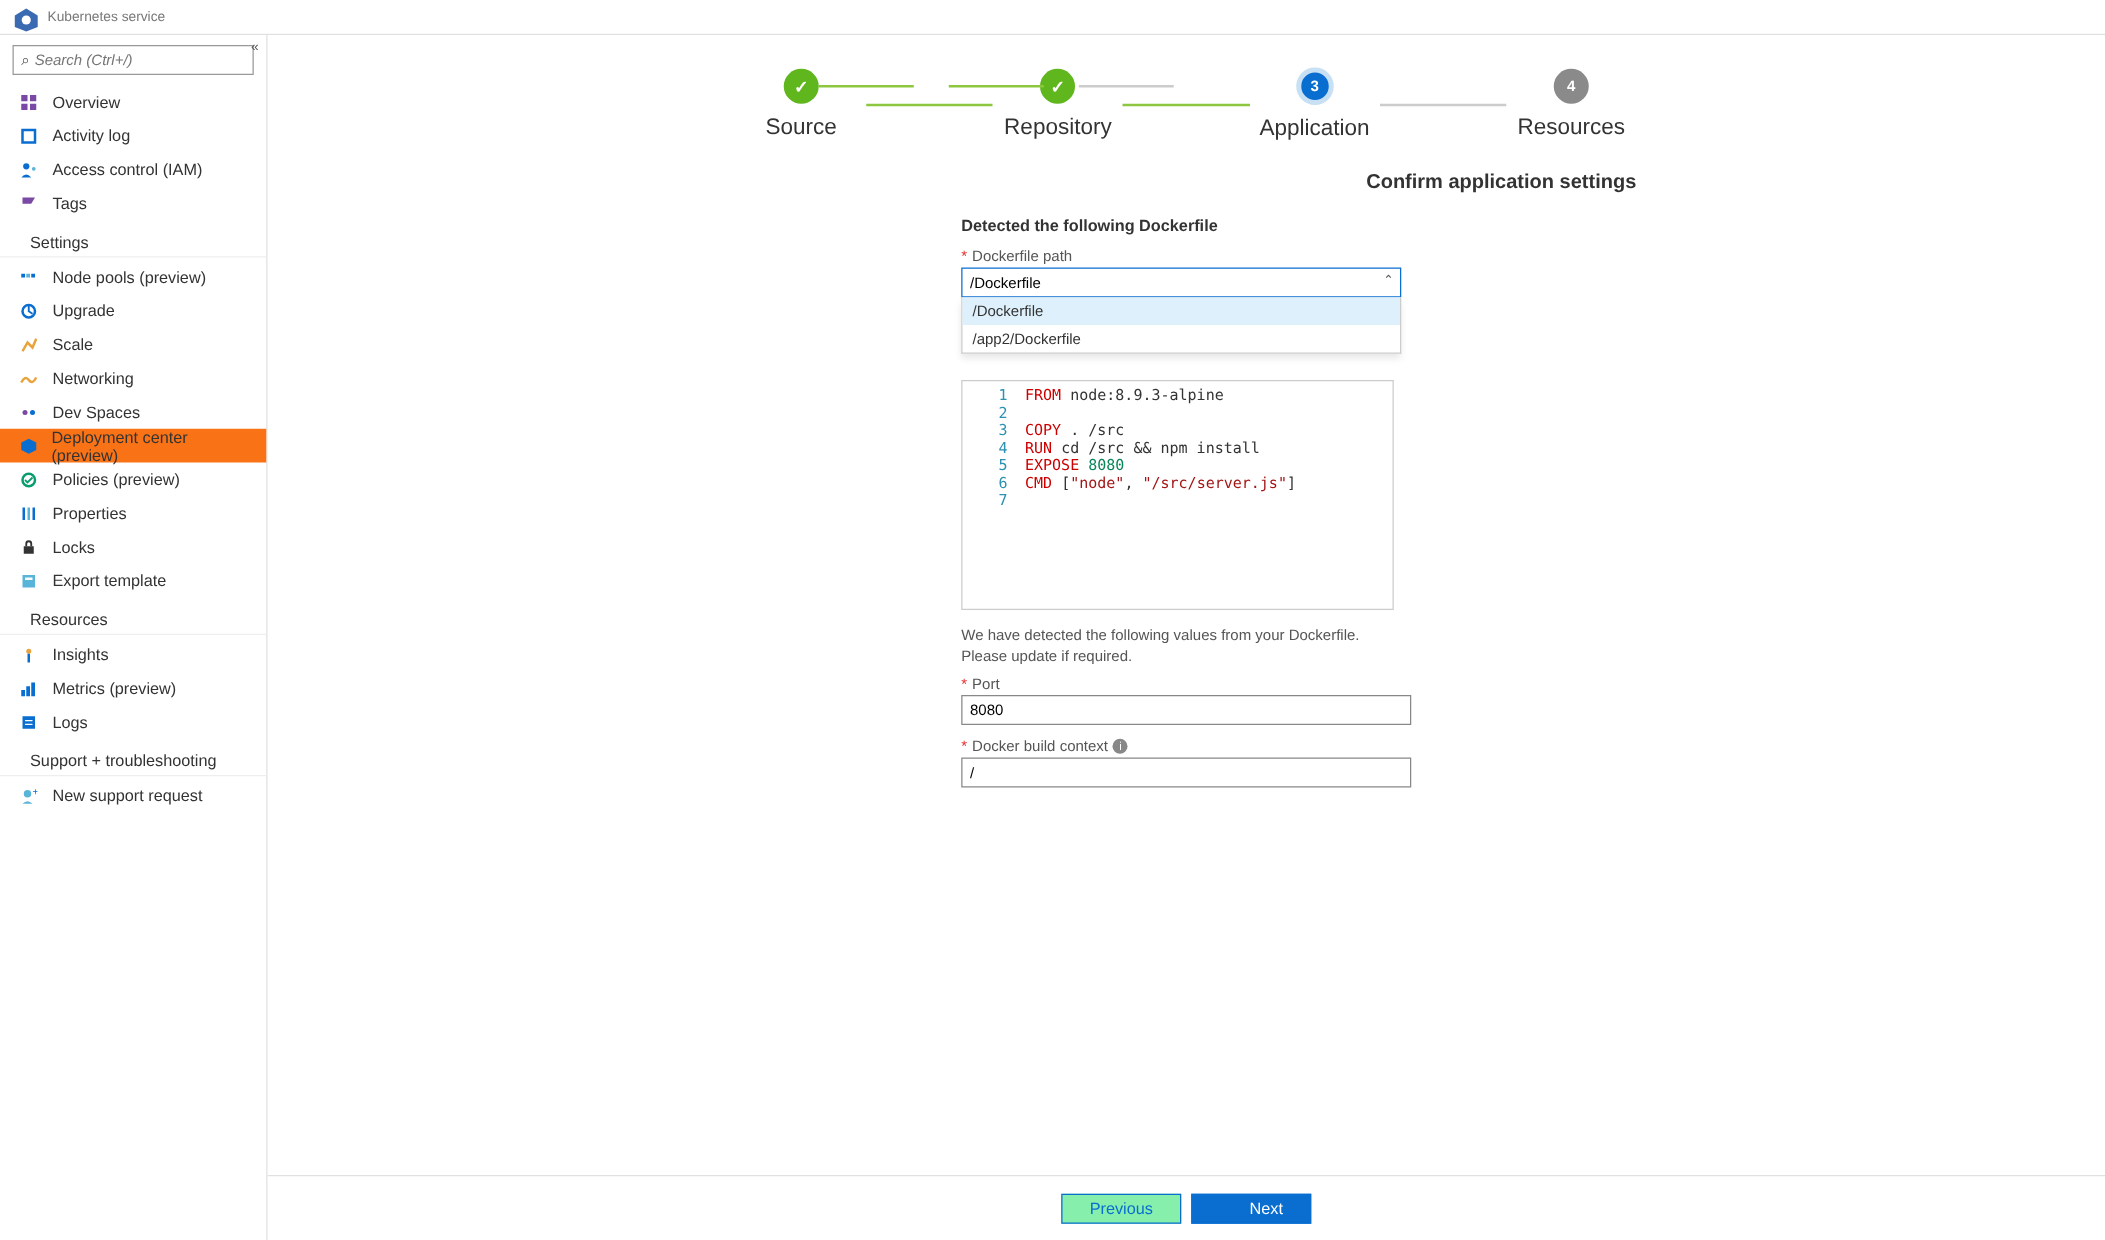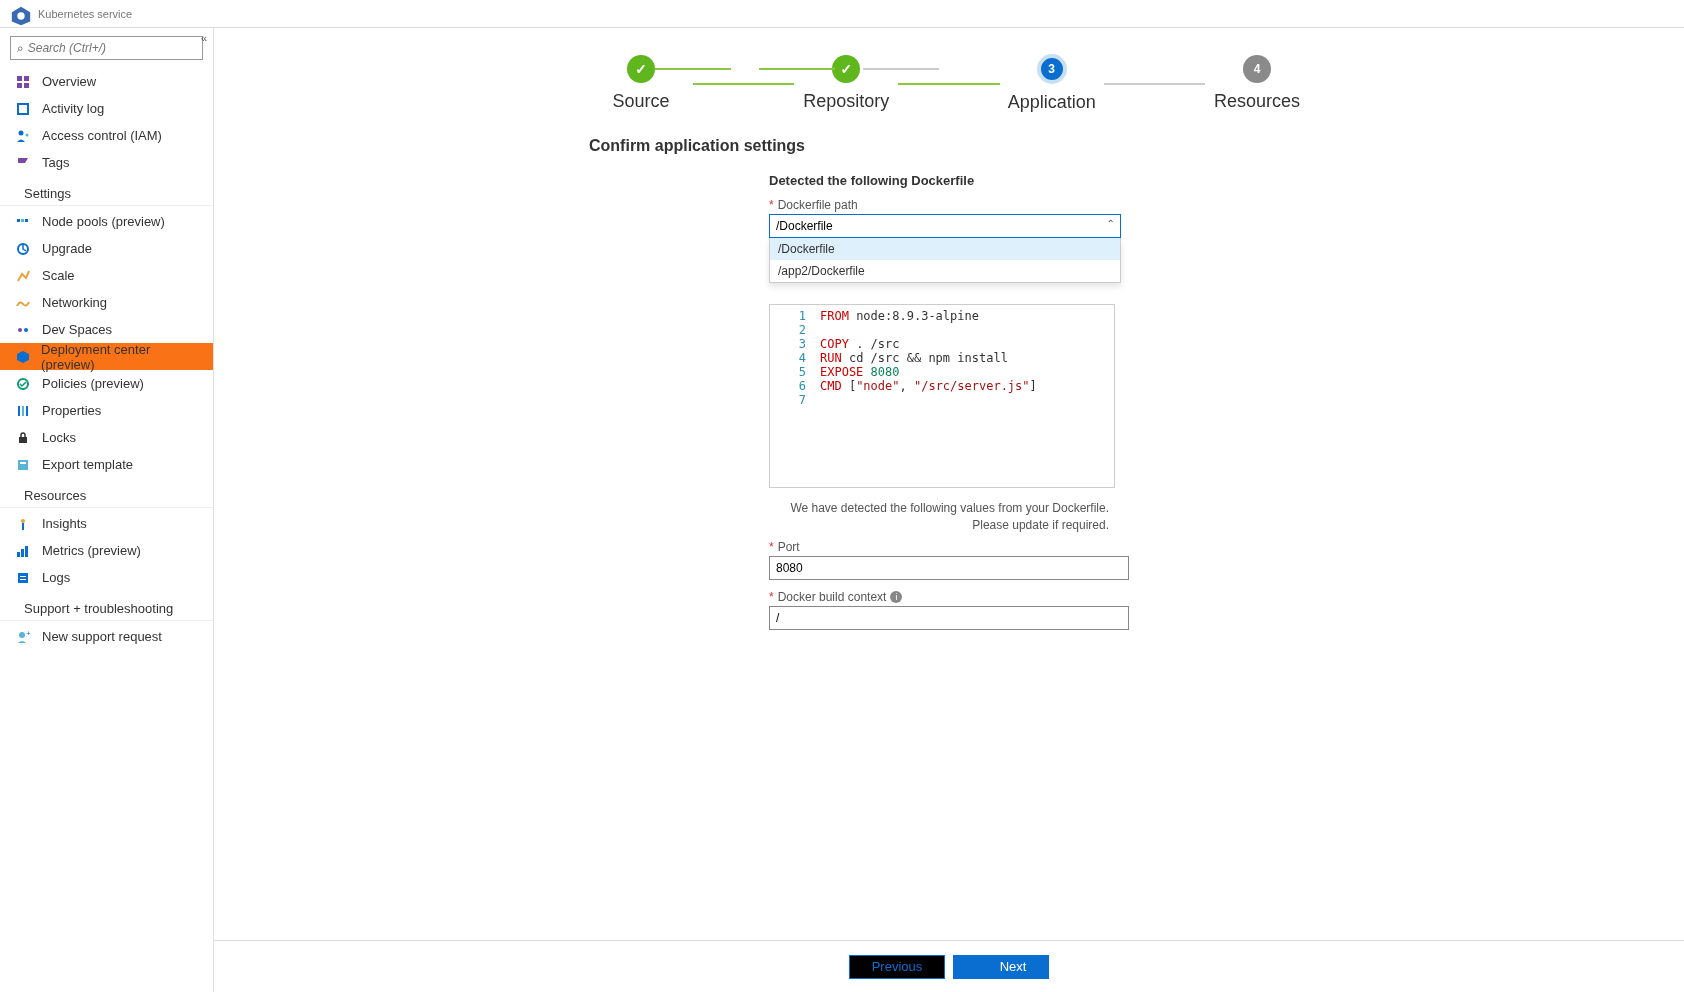--- a/index.html
+++ b/index.html
@@ -31,21 +31,21 @@
 .circle { width: 28px; height: 28px; border-radius: 50%; display: flex; align-items: center; justify-content: center; color: #fff; font-size: 12px; font-weight: bold; }
 .circle.complete { background: #5fb61d; }
 .circle.current { background: #0a6ed1; border: 4px solid #c7e0f4; width: 30px; height: 30px; }
 .circle.pending { background: #8a8a8a; }
 .step-label { margin-top: 8px; font-size: 18px; color: #333; }
 .line { height: 2px; flex: 1; }
 .line.green { background: #8dc740; }
 .line.gray { background: #ccc; }
 .stepper-row { display: flex; align-items: center; width: 100%; }
 
-.page-title { font-size: 16px; font-weight: 600; text-align: left; margin-bottom: 18px; }
+.page-title { font-size: 16px; font-weight: 600; text-align: right; margin-bottom: 18px; }
 .section-heading { font-size: 13px; font-weight: 600; margin-bottom: 10px; }
 
 .field-label { font-size: 12px; color: #555; margin-top: 6px; margin-bottom: 2px; display: flex; align-items: center; }
 .field-label .req { color: #e62e2e; margin-right: 4px; }
 .info-icon { width: 12px; height: 12px; border-radius: 50%; background: #888; color: #fff; font-size: 9px; display: inline-flex; align-items: center; justify-content: center; margin-left: 4px; }
 
 .combobox { position: relative; width: 352px; }
 .combobox input { width: 100%; height: 24px; border: 1px solid #0a6ed1; padding: 0 22px 0 6px; font-size: 12px; outline: none; }
 .combobox .chev { position: absolute; right: 6px; top: 4px; font-size: 10px; color: #555; pointer-events: none; }
 .dropdown { position: absolute; top: 24px; left: 0; right: 0; background: #fff; border: 1px solid #ccc; border-top: none; z-index: 10; box-shadow: 0 4px 6px rgba(0,0,0,0.1); }
@@ -53,26 +53,26 @@
 .dropdown-item.selected { background: #def0fc; }
 
 .code-box { width: 346px; height: 184px; border: 1px solid #ccc; margin-top: 66px; font-family: Consolas, monospace; font-size: 12px; padding: 4px 0; background: #fff; overflow: hidden; }
 .code-line { display: flex; }
 .gutter { width: 50px; text-align: right; color: #2b91af; padding-right: 14px; }
 .code-text { white-space: pre; }
 .kw-red { color: #cc0000; }
 .kw-str { color: #a31515; }
 .kw-num { color: #098658; }
 
-.helper-text { font-size: 12px; color: #555; margin-top: 12px; margin-bottom: 6px; width: 340px; line-height: 1.4; text-align: right; }
+.helper-text { font-size: 12px; color: #555; margin-top: 12px; margin-bottom: 6px; width: 340px; line-height: 1.4; }
 .text-input { width: 360px; height: 24px; border: 1px solid #888; padding: 0 6px; font-size: 12px; }
 
 .footer { border-top: 1px solid #e1e1e1; height: 52px; display: flex; align-items: center; justify-content: center; gap: 8px; }
 .btn { width: 96px; height: 24px; font-size: 13px; cursor: pointer; border: 1px solid #0a6ed1; }
-.btn-secondary { background: #000000; color: #0a6ed1; }
+.btn-secondary { background: #86efac; color: #0a6ed1; }
 .btn-primary { background: #0a6ed1; color: #fff; border-color: #0a6ed1; padding-left: 24px; }
 
 .form-area { width: 360px; margin: 0 auto; position: relative; }
 
 .check { font-size: 14px; }
 </style>
 </head>
 <body>
 
 <div class="topbar">

